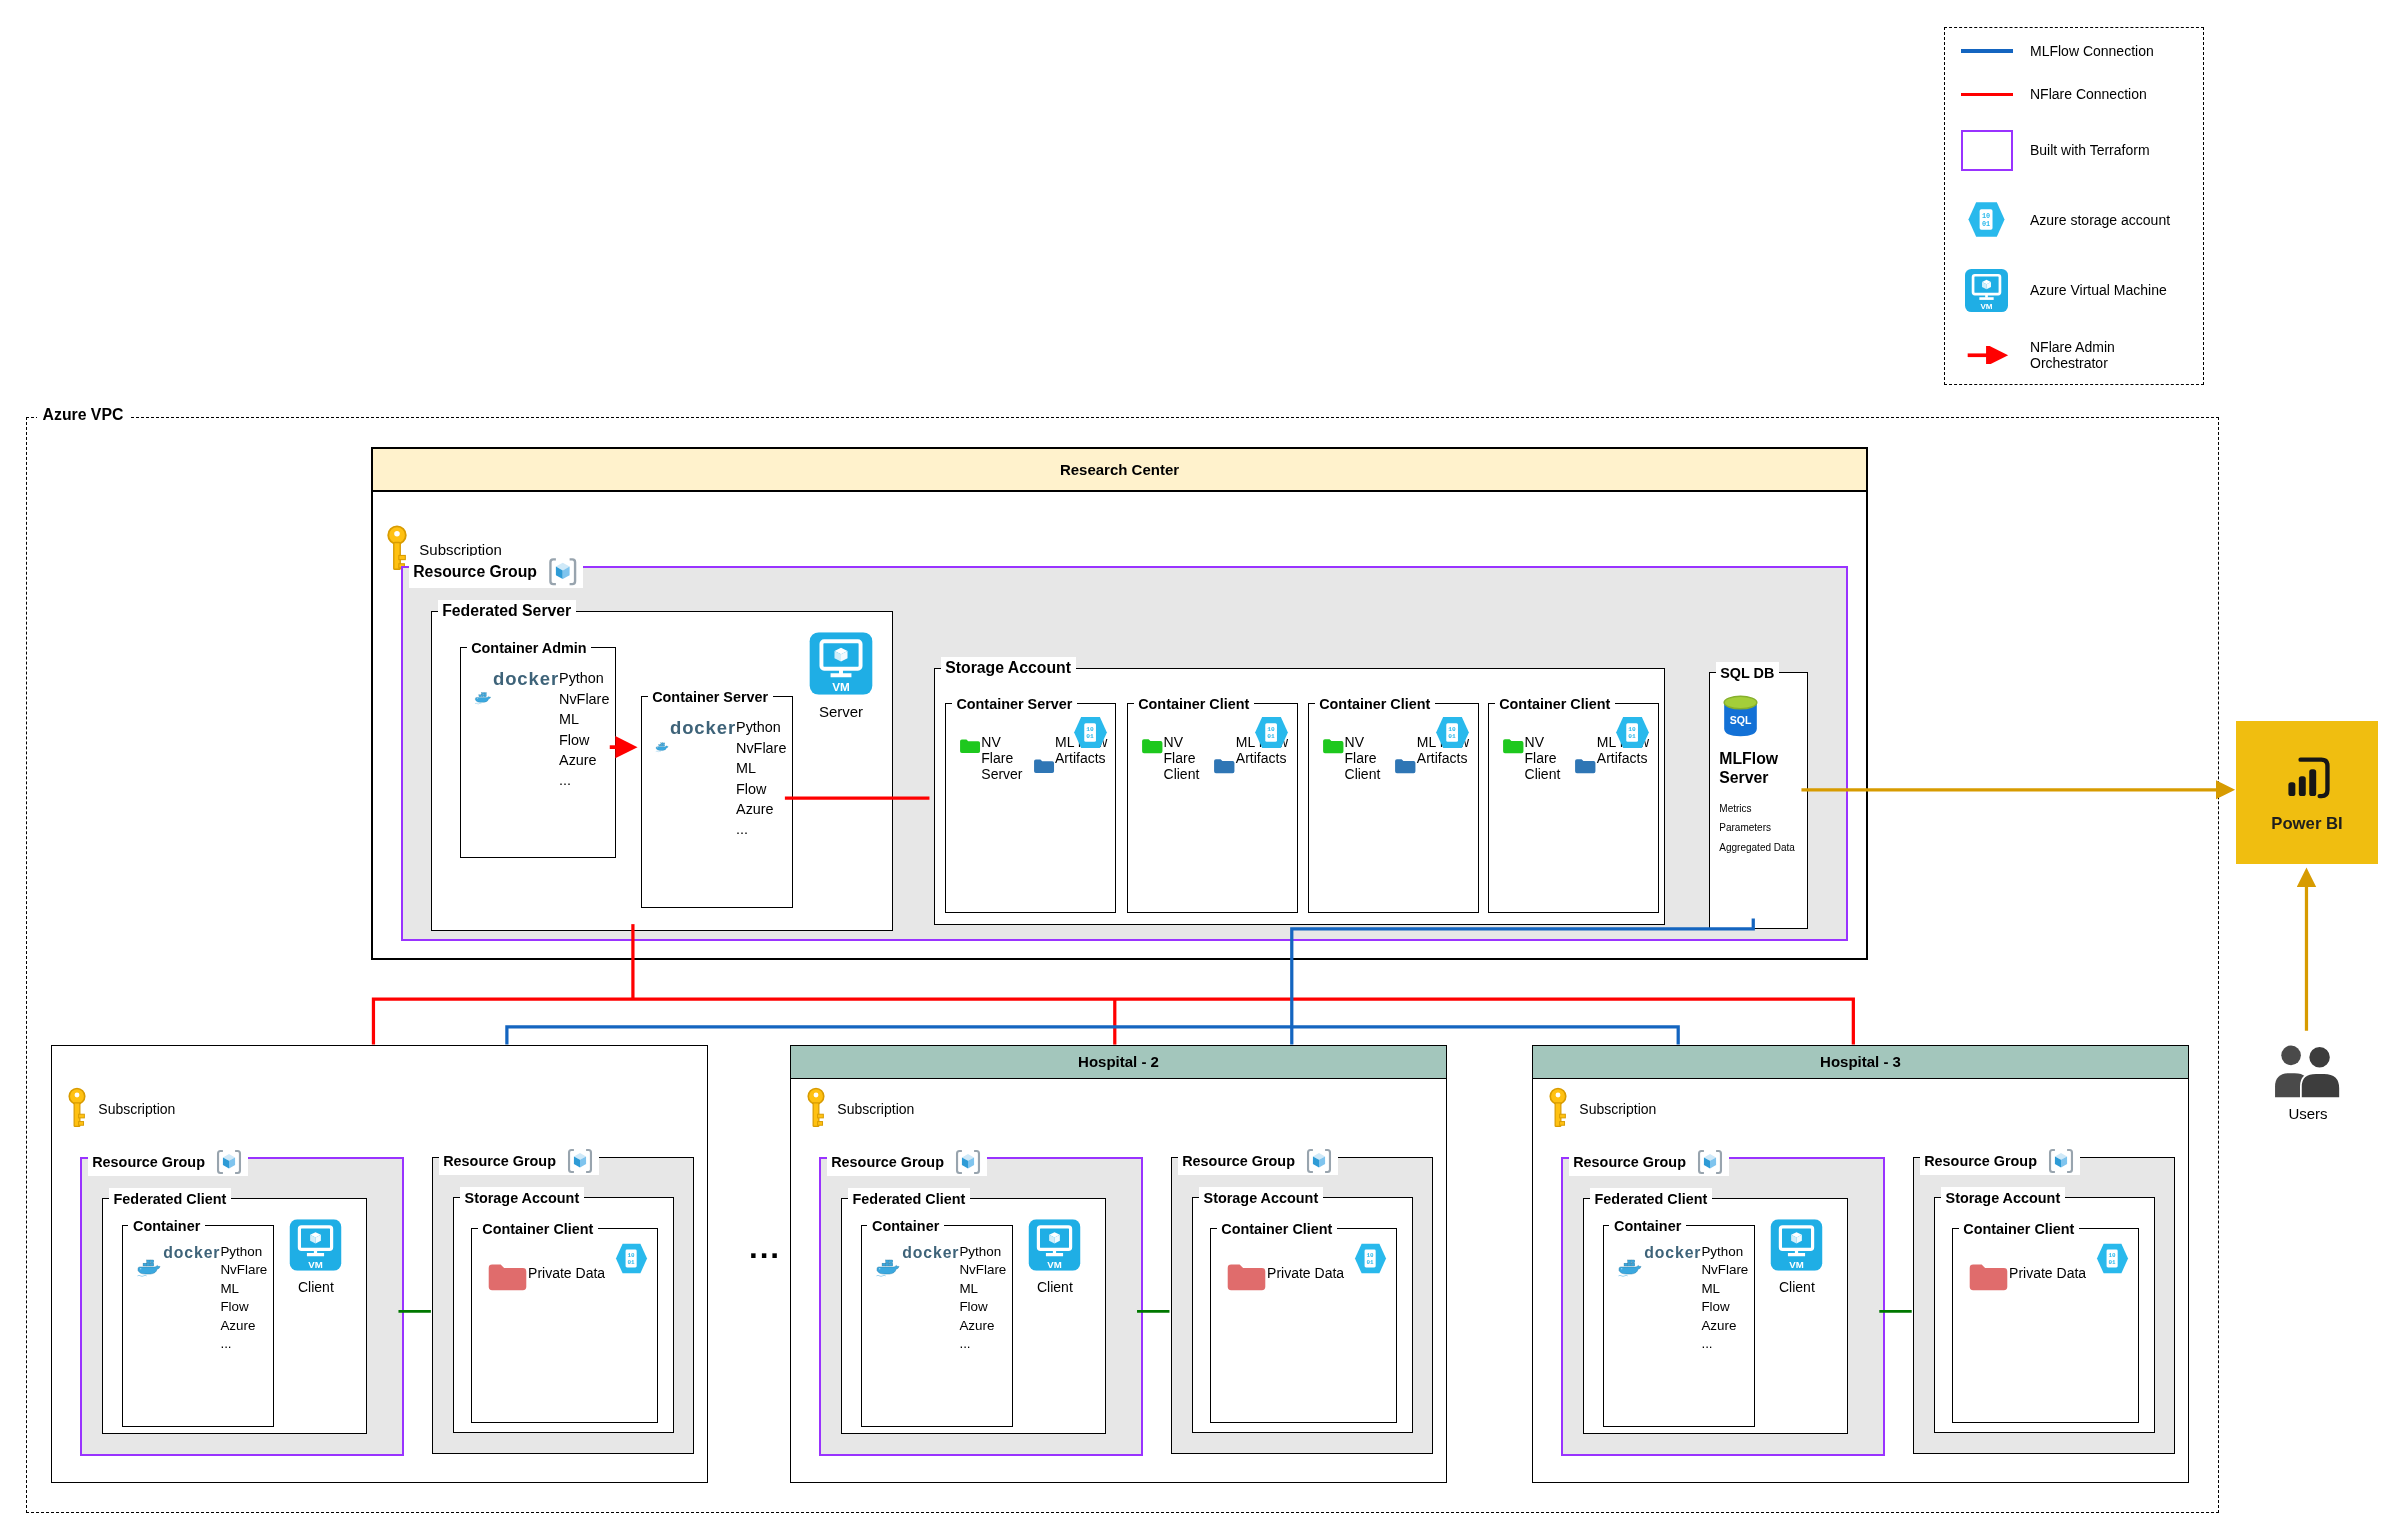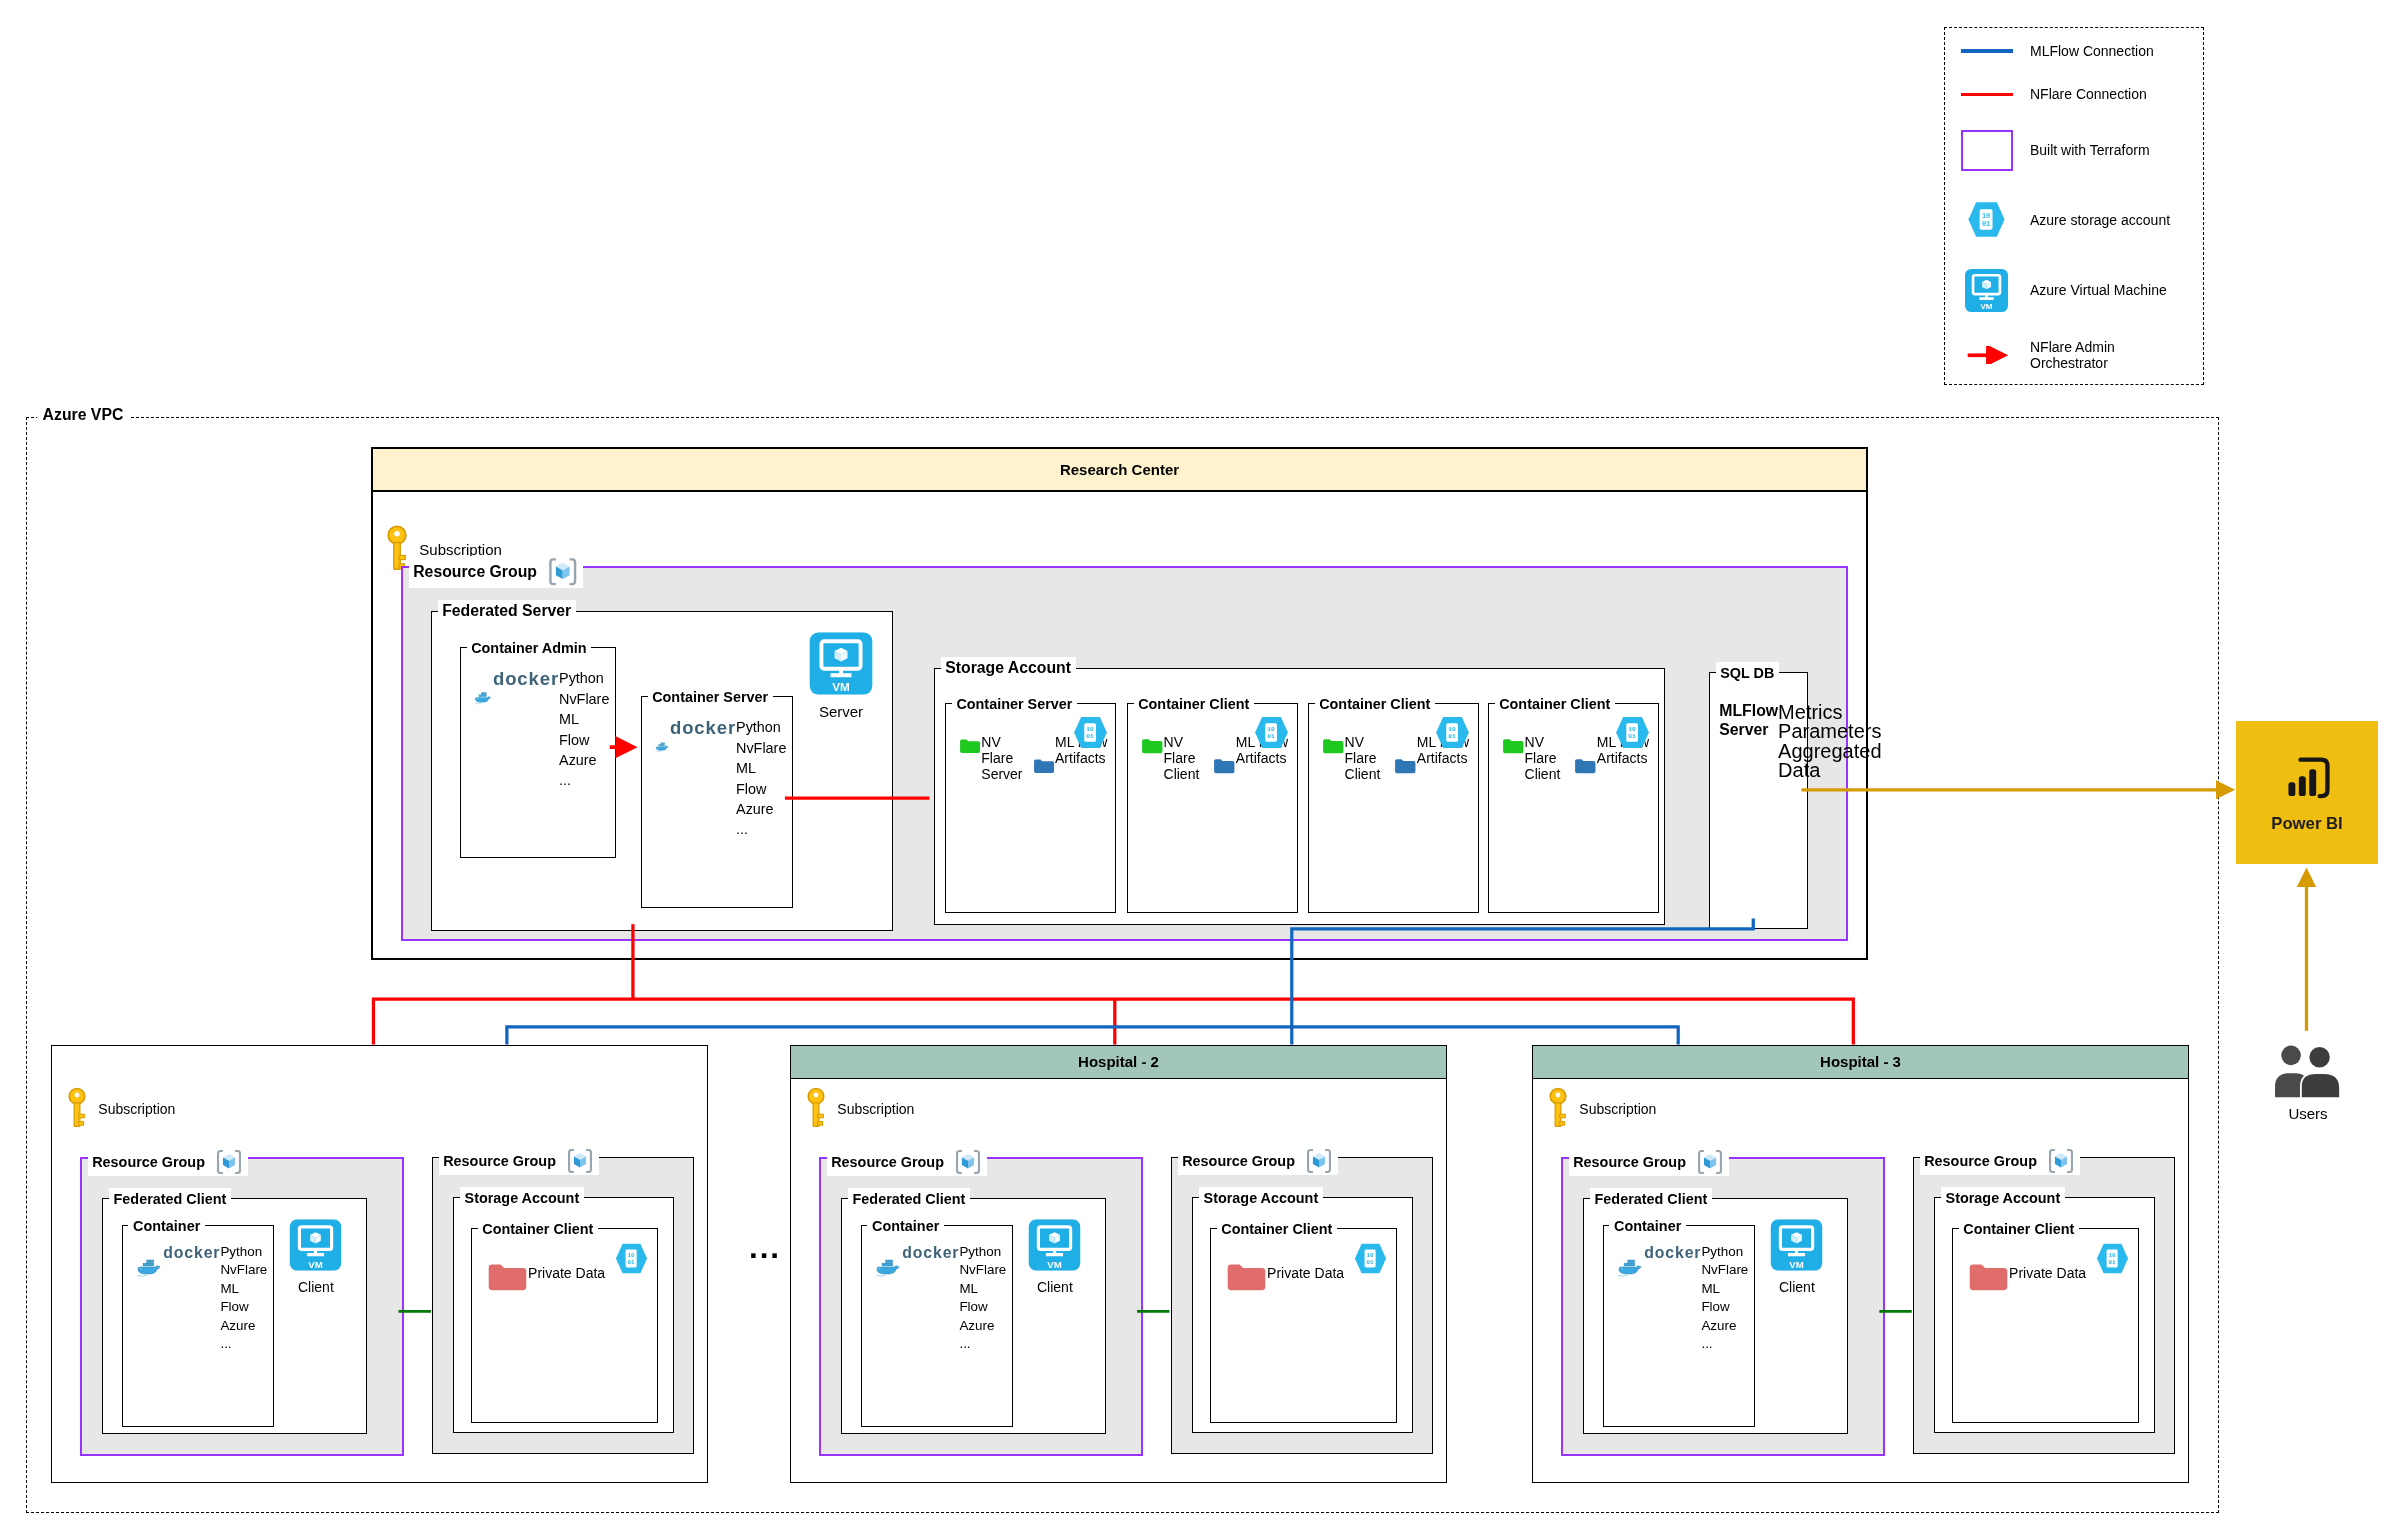--- a/index.html
+++ b/index.html
@@ -45,23 +45,23 @@
              display:flex;align-items:center;justify-content:center;
              font-weight:bold;font-size:15px;}
   .powerbi{position:absolute;left:2236px;top:721px;width:142px;height:143px;
            background:#F0BE10;display:flex;flex-direction:column;align-items:center;
            justify-content:center;gap:3.7px;}
   .powerbi .pblabel{font-weight:bold;font-size:16.7px;color:#1E1E1E;}
   .userswrap{position:absolute;left:2267px;top:1042px;width:82px;display:flex;
              flex-direction:column;align-items:center;gap:5.6px;font-size:15px;}
   .ellipsis{position:absolute;left:749px;top:1229px;font-weight:bold;font-size:31.5px;
             letter-spacing:1.9px;}
-  .sqlbody{padding:18.5px 7.4px 0 9.3px;display:flex;flex-direction:row;align-items:flex-start;}
+  .sqlbody{padding:18.5px 7.4px 0 9.3px;display:flex;flex-direction:column;align-items:flex-start;}
   .sqlname{font-weight:bold;font-size:15.8px;line-height:19.5px;margin-top:9.3px;}
-  .sqldetails{font-size:20px;line-height:19.5px;margin-top:11px;}
+  .sqldetails{font-size:10px;line-height:19.5px;margin-top:11px;}
 </style>
 </head>
 <body>
 
 <svg width="0" height="0" style="position:absolute" aria-hidden="true">
   <defs>
     <marker id="mr" markerWidth="9" markerHeight="8" refX="2" refY="3" orient="auto" markerUnits="strokeWidth">
       <path d="M0,0 L6,3 L0,6 Z" fill="#FF0000"></path>
     </marker>
     <marker id="mg" markerWidth="9" markerHeight="8" refX="2" refY="3" orient="auto" markerUnits="strokeWidth">

